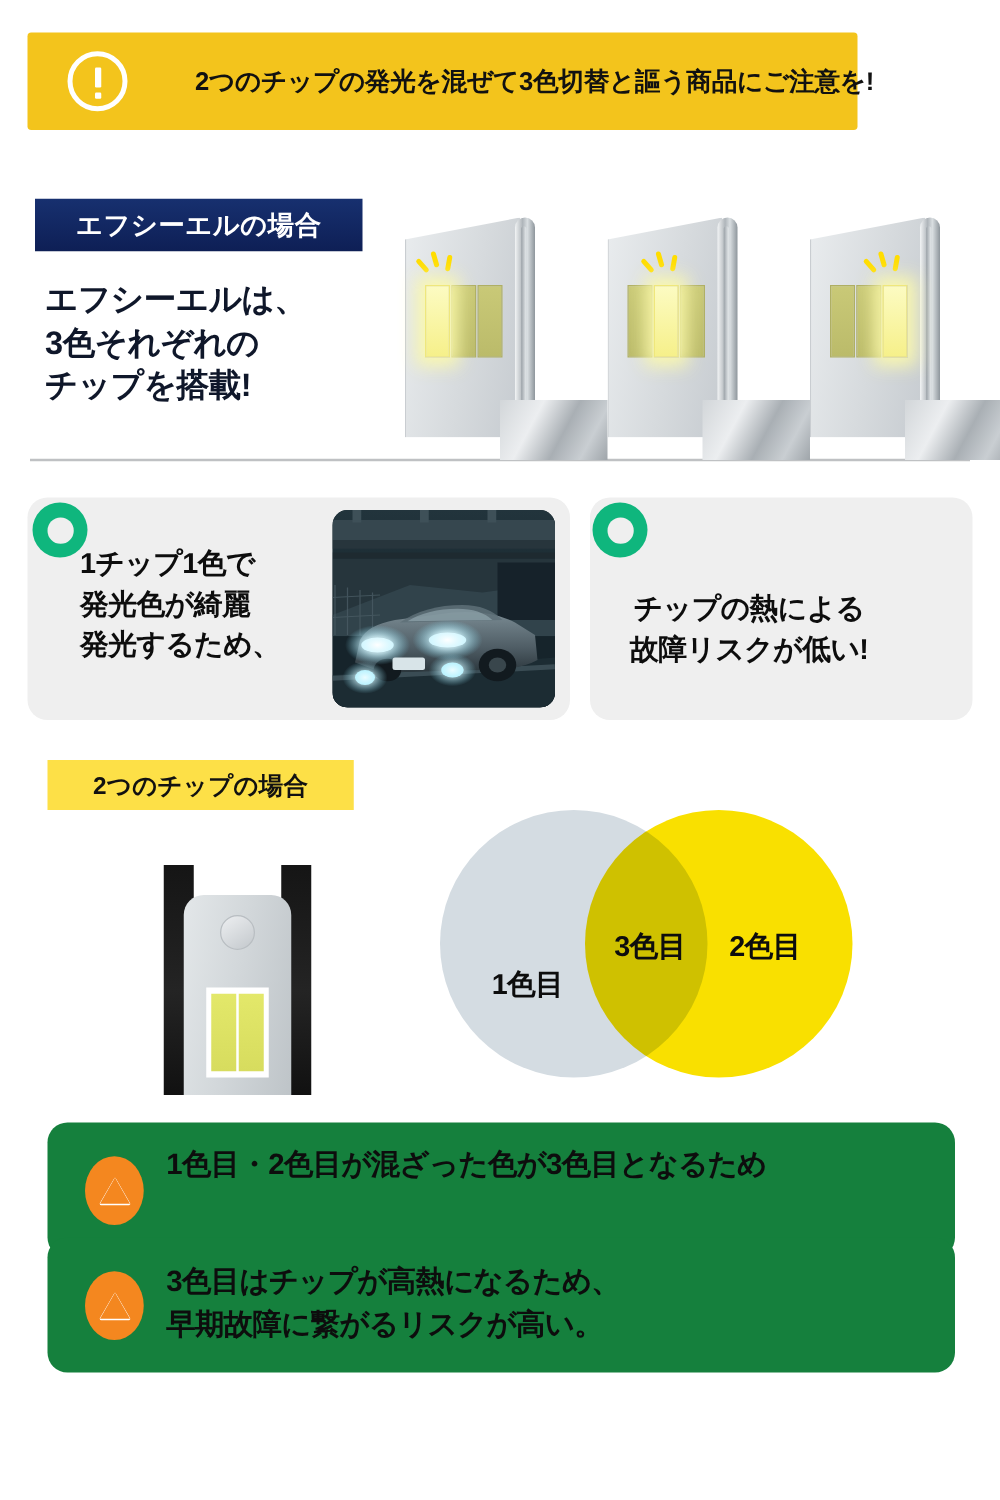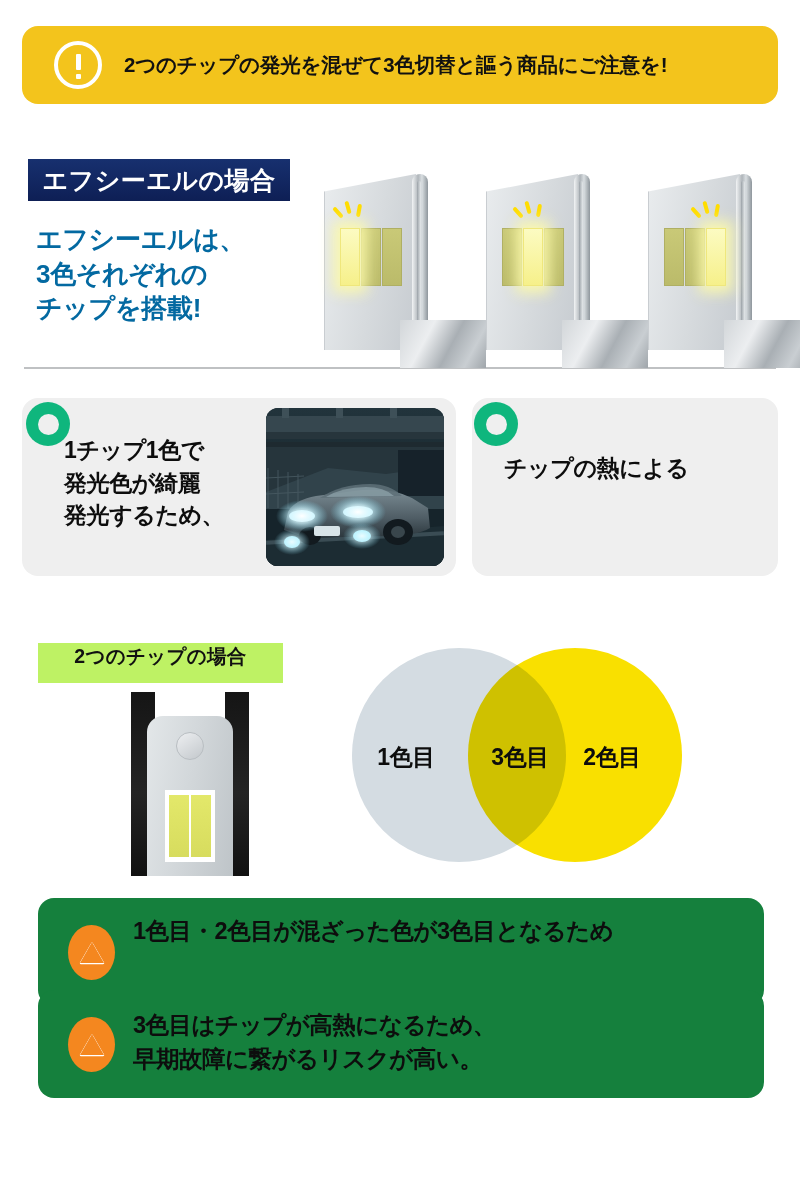--- a/index.html
+++ b/index.html
@@ -18,26 +18,27 @@
     width: 800px;
     height: 1200px;
     background: #ffffff;
   }
 
   
   .top-banner {
     position: absolute;
     left: 22px;
     top: 26px;
-    width: 756px;
+    width: 664px;
     height: 78px;
     background: #F3C41C;
-    border-radius: 16px;
+    border-radius: 3px;
     display: flex;
     align-items: center;
+    gap: 32px;
   }
   .banner-excl {
     position: relative;
     width: 48px;
     height: 48px;
     margin-left: 32px;
     border: 4px solid #ffffff;
     border-radius: 50%;
     flex: 0 0 auto;
   }
@@ -79,33 +80,33 @@
     top: 159px;
     width: 262px;
     height: 42px;
     background: linear-gradient(180deg, #17306F 0%, #0E1F55 100%);
     display: flex;
     align-items: center;
     justify-content: center;
   }
   .navy-tag span {
     color: #ffffff;
-    font-size: 25px;
+    font-size: 21px;
     font-weight: bold;
     letter-spacing: 0.5px;
   }
 
   .fcl-head {
     position: absolute;
     left: 36px;
     top: 222px;
     font-size: 26px;
     font-weight: bold;
     line-height: 1.33;
-    color: #0369a1;
+    color: #0f172a;
     letter-spacing: -0.3px;
   }
 
   
   .ground-line {
     position: absolute;
     left: 24px;
     top: 367px;
     width: 752px;
     height: 2px;
@@ -234,43 +235,44 @@
 
   .feat-text {
     position: absolute;
     font-size: 23px;
     font-weight: bold;
     line-height: 1.42;
     color: #0d0d0d;
     letter-spacing: -0.4px;
   }
   .feat-card.left  .feat-text { left: 42px; top: 36px; }
-  .feat-card.right .feat-text { left: 32px; top: 54px; text-align: center; }
+  .feat-card.right .feat-text { left: 32px; top: 72px; text-align: center; }
 
   
   .car-photo {
     position: absolute;
     left: 244px;
     top: 10px;
     width: 178px;
     height: 158px;
     border-radius: 12px;
     overflow: hidden;
     background: #16272E;
   }
 
   
   .gray-tag {
     position: absolute;
     left: 38px;
-    top: 643px;
+    top: 608px;
     width: 245px;
     height: 40px;
-    background: #bef264;
+    background: #fde047;
     display: flex;
+    align-items: center;
     justify-content: center;
   }
   .gray-tag span {
     color: #111111;
     font-size: 19.5px;
     font-weight: bold;
     letter-spacing: 0.3px;
   }
 
   
@@ -345,21 +347,21 @@
   .venn-label {
     position: absolute;
     top: 94px;
     font-size: 23px;
     font-weight: bold;
     color: #0d0d0d;
     text-align: center;
     z-index: 5;
     letter-spacing: -0.5px;
   }
-  .venn-label.l1 { left: 8px;  width: 92px; }
+  .venn-label.l1 { left: 24px;  width: 92px; margin-top: 30px; }
   .venn-label.l3 { left: 122px; width: 92px; }
   .venn-label.l2 { left: 214px; width: 92px; }
 
   
   .warn-card {
     position: absolute;
     left: 38px;
     width: 726px;
     height: 108px;
     background: #15803d;
@@ -553,20 +555,21 @@
 
         <rect x="48" y="118" width="26" height="10" rx="2" fill="#D8E4E8"></rect>
       </svg>
     </div>
   </div>
 
   <div class="feat-card right">
     <div class="green-dot"></div>
     <div class="feat-text">
       <div>チップの熱による</div>
+      <div>故障リスクが低い!</div>
     </div>
   </div>
 
   <div class="gray-tag">
     <span>2つのチップの場合</span>
   </div>
 
   <div class="bulb">
     <div class="bulb-wing l"></div>
     <div class="bulb-wing r"></div>

